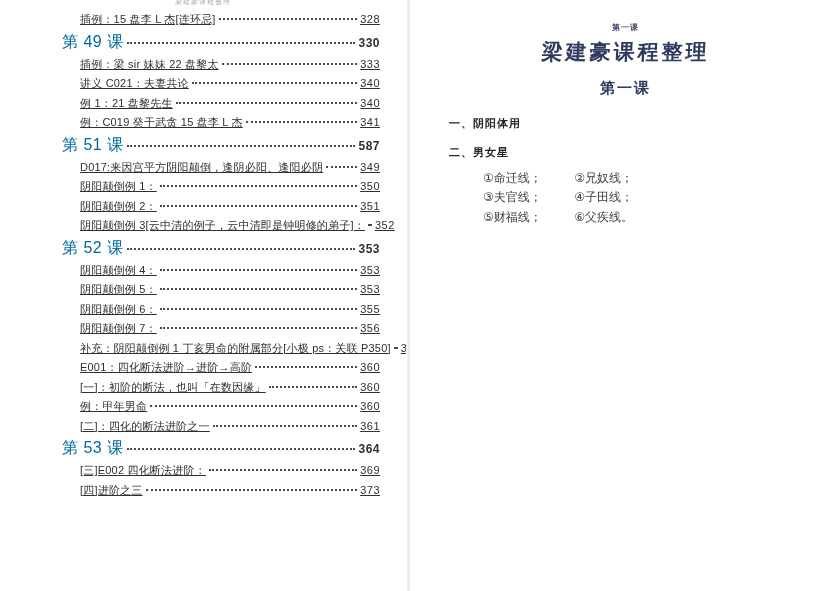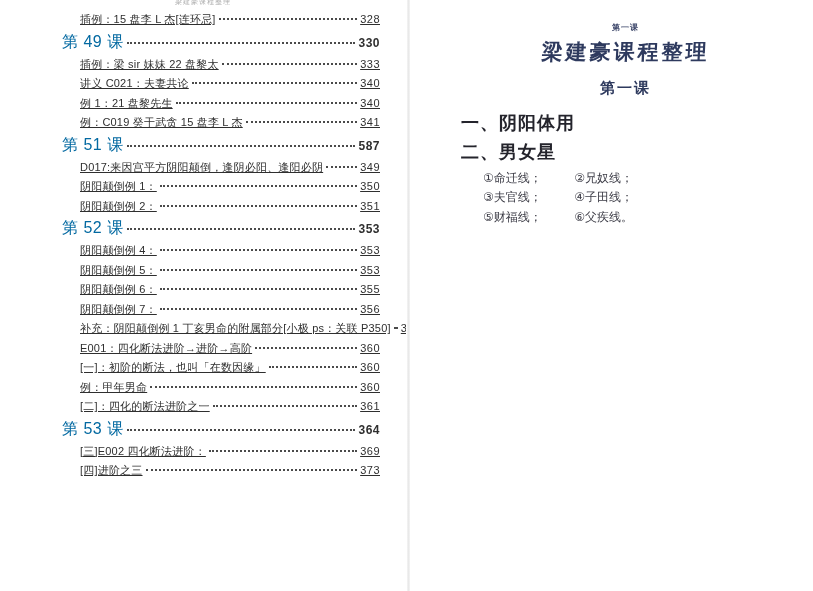--- a/index.html
+++ b/index.html
@@ -47,22 +47,22 @@
   }
   .rp-subtitle{
     position:absolute;top:79px;left:0;width:100%;text-align:center;
     font-size:15px;font-weight:bold;color:#2e3a5e;letter-spacing:2px;
   }
   .rp-body{
     position:absolute;top:110px;left:24px;right:14px;
     color:#3b3b45;font-size:12px;line-height:19.4px;
   }
   .sec-heading{
-    font-size:18px;font-weight:bold;color:#24242c;letter-spacing:1px;
-    margin:4px 0 6px 12px;
+    font-size:11px;font-weight:bold;color:#24242c;letter-spacing:1px;
+    margin:4px 0 6px 0;
   }
   .sec-heading.second{margin-top:10px;}
   .para{margin:0 0 0 12px;text-align:justify;}
   .para.flush{margin-left:0;}
   .pair-line{margin-left:34px;}
   .pair-line .cell-a{display:inline-block;width:88px;}
   .pair-line .cell-b{display:inline-block;}
 </style>
 </head>
 <body>
@@ -114,20 +114,25 @@
       </div>
       <div class="toc-row lv2">
         <span class="t">阴阳颠倒例 1：</span>
         <span class="dots"></span>
         <span class="pg">350</span>
       </div>
       <div class="toc-row lv2">
         <span class="t">阴阳颠倒例 2：</span>
         <span class="dots"></span>
         <span class="pg">351</span>
+      </div>
+      <div class="toc-row lv2">
+        <span class="t">阴阳颠倒例 3[云中清的例子，云中清即是钟明修的弟子]：</span>
+        <span class="dots"></span>
+        <span class="pg">352</span>
       </div>
       <div class="toc-row lv1">
         <span class="t">第 52 课</span>
         <span class="dots"></span>
         <span class="pg">353</span>
       </div>
       <div class="toc-row lv2">
         <span class="t">阴阳颠倒例 4：</span>
         <span class="dots"></span>
         <span class="pg">353</span>

